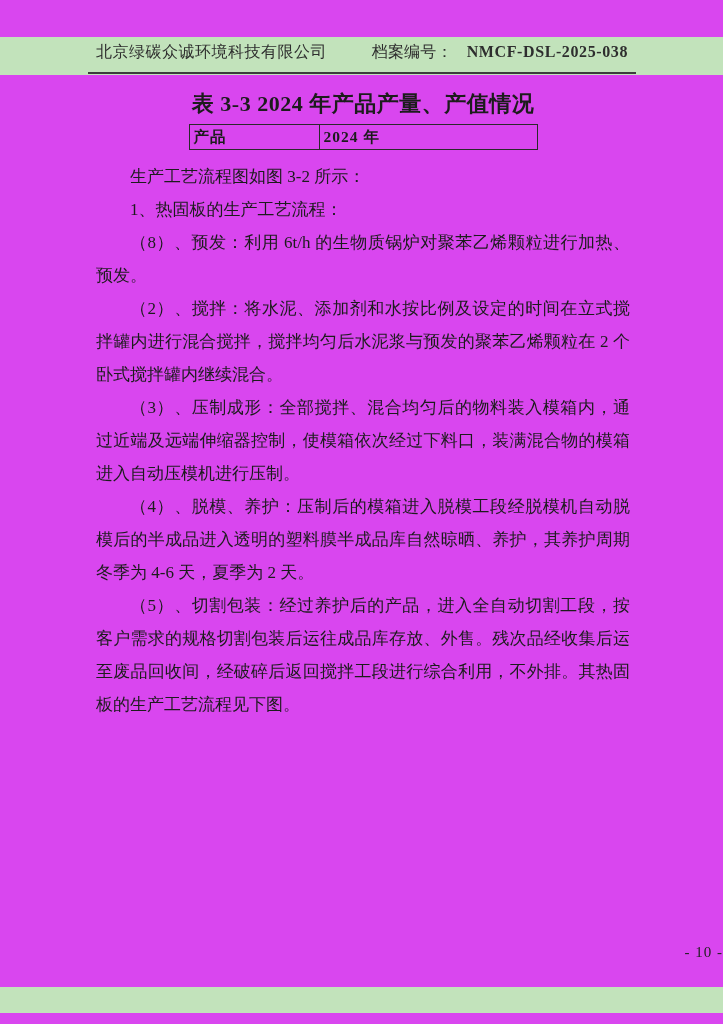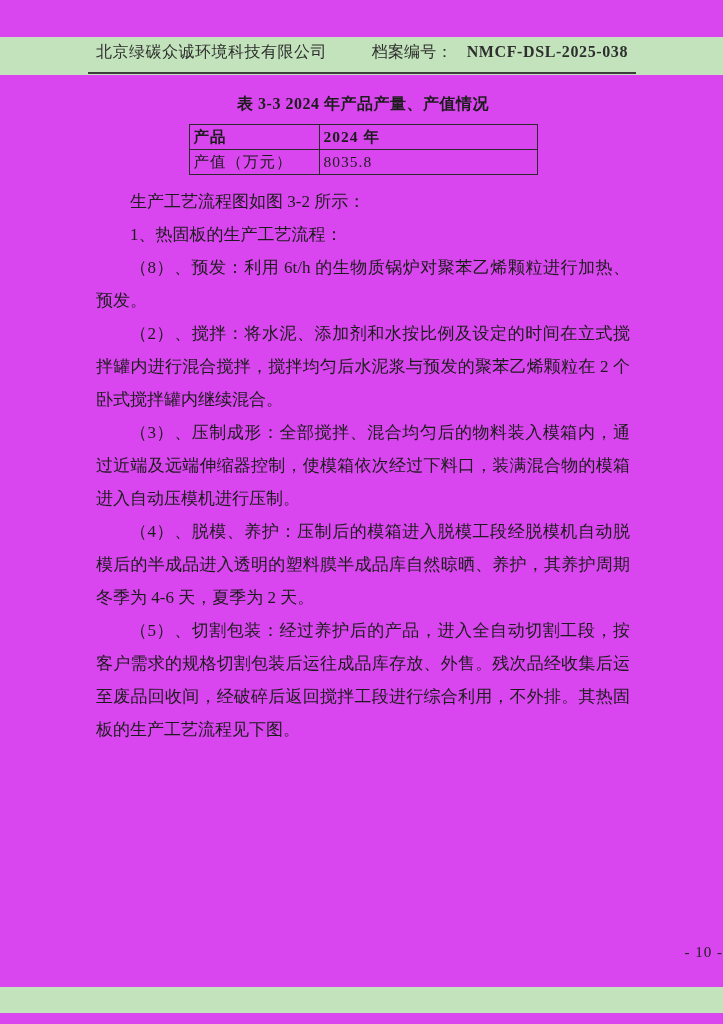--- a/index.html
+++ b/index.html
@@ -36,21 +36,21 @@
   .content {
     position:absolute; top:86px; left:96px; width:534px;
     font-size:17px; line-height:33px;
     text-align:justify; text-align-last:left;
   }
   .content p { margin:0; }
   .ind { text-indent:2em; }
 
   .table-title {
     font-weight:bold; text-align:center; text-align-last:center;
-    font-size:16px; line-height:36px; letter-spacing:0.5px;
+    font-size:22px; line-height:36px; letter-spacing:0.5px;
   }
 
   table.prod {
     border-collapse:collapse; margin:2px auto 10px auto;
     width:348px; table-layout:fixed;
   }
   table.prod col.c1 { width:130px; }
   table.prod col.c2 { width:218px; }
   table.prod th, table.prod td {
     border:1px solid #2a2a2a;
@@ -92,24 +92,20 @@
     <table class="prod">
       <colgroup>
           <col class="c1">
           <col class="c2">
         </colgroup>
       <tbody>
         <tr>
           <th>产品</th>
           <th>2024 年</th>
         </tr>
-        <tr>
-          <td>产值（万元）</td>
-          <td>8035.8</td>
-        </tr>
       </tbody>
     </table>
 
     <p class="ind">生产工艺流程图如图 3-2 所示：</p>
     <p class="ind">1、热固板的生产工艺流程：</p>
     <p class="ind">（8）、预发：利用 6t/h 的生物质锅炉对聚苯乙烯颗粒进行加热、预发。</p>
     <p class="ind">（2）、搅拌：将水泥、添加剂和水按比例及设定的时间在立式搅拌罐内进行混合搅拌，搅拌均匀后水泥浆与预发的聚苯乙烯颗粒在 2 个卧式搅拌罐内继续混合。</p>
     <p class="ind">（3）、压制成形：全部搅拌、混合均匀后的物料装入模箱内，通过近端及远端伸缩器控制，使模箱依次经过下料口，装满混合物的模箱进入自动压模机进行压制。</p>
     <p class="ind">（4）、脱模、养护：压制后的模箱进入脱模工段经脱模机自动脱模后的半成品进入透明的塑料膜半成品库自然晾晒、养护，其养护周期冬季为 4-6 天，夏季为 2 天。</p>
     <p class="ind">（5）、切割包装：经过养护后的产品，进入全自动切割工段，按客户需求的规格切割包装后运往成品库存放、外售。残次品经收集后运至废品回收间，经破碎后返回搅拌工段进行综合利用，不外排。其热固板的生产工艺流程见下图。</p>

